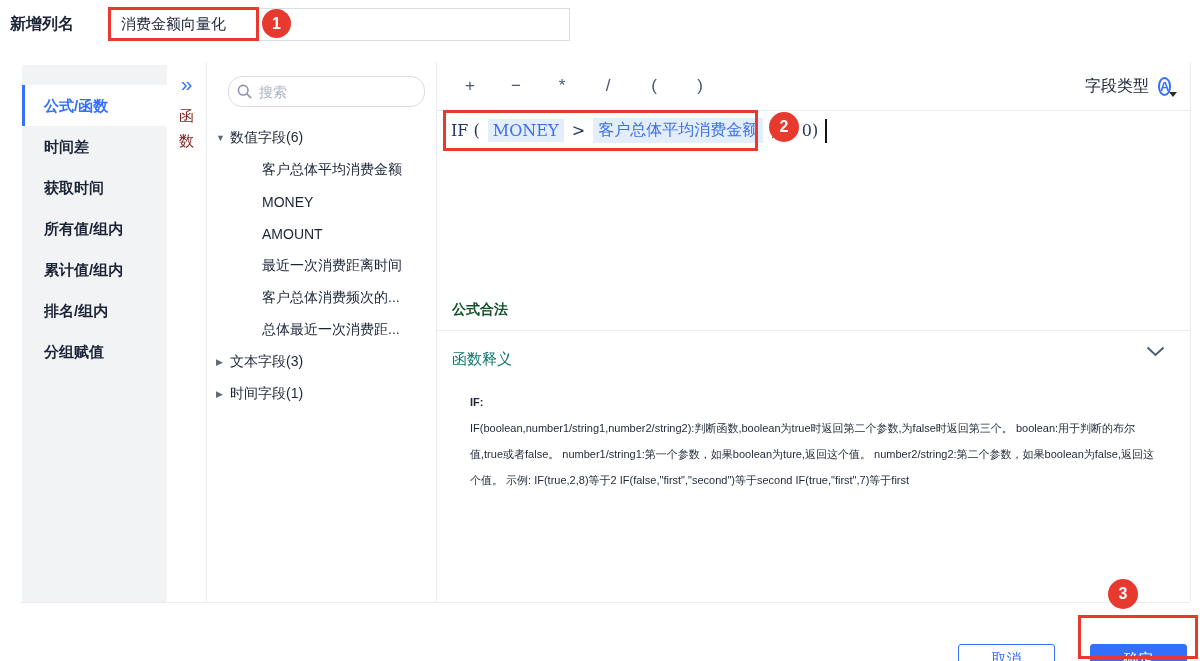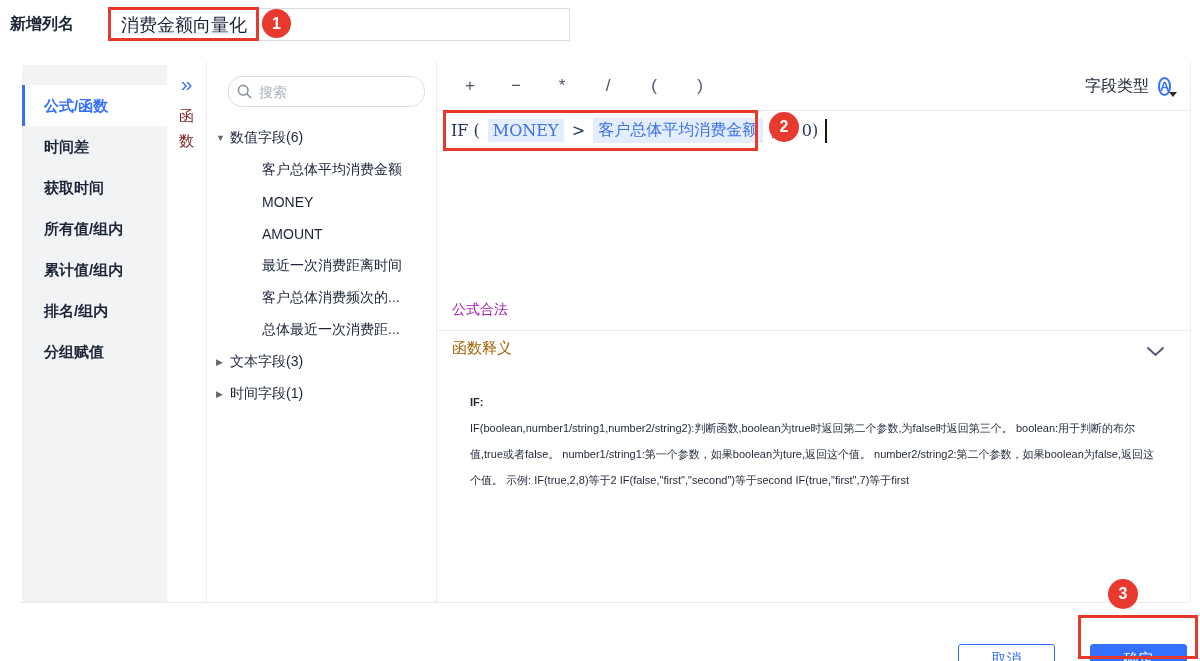--- a/index.html
+++ b/index.html
@@ -2,21 +2,21 @@
 <html><head>
 <meta charset="utf-8">
 <style>
   * { margin:0; padding:0; box-sizing:border-box; }
   body { font-family:"Liberation Sans", sans-serif; background:#fff; }
   .stage { position:relative; width:1200px; height:661px; background:#fff; overflow:hidden; }
 
   
   .title-label { position:absolute; left:10px; top:14px; font-size:16px; font-weight:bold; color:#1b2437; }
   .name-input { position:absolute; left:110px; top:8px; width:460px; height:33px;
-    border:1px solid #d9dde4; padding:0 10px; font-size:18px; color:#1b2437; outline:none;
+    border:1px solid #d9dde4; padding:0 10px; font-size:15px; color:#1b2437; outline:none;
     font-family:"Liberation Sans", sans-serif; }
 
   
   .anno-box { position:absolute; border:3px solid #e8392e; pointer-events:none; }
   .anno-box1 { left:108px; top:7px; width:151px; height:34px; }
   .anno-box2 { left:443px; top:110px; width:315px; height:41px; }
   .anno-box3 { left:1078px; top:615px; width:120px; height:44px; }
   .anno-circle { position:absolute; width:30px; height:30px; border-radius:50%;
     background:#e8392e; color:#fff; font-size:16px; font-weight:bold;
     display:flex; align-items:center; justify-content:center; }
@@ -66,23 +66,23 @@
   .atype-icon { width:21px; height:21px; border:2px solid #3370ff; border-radius:50%;
     color:#3370ff; font-size:13px; font-weight:bold; line-height:17px; text-align:center; }
   .atype-caret { position:absolute; right:-6px; bottom:-2px; width:0; height:0;
     border-left:4px solid transparent; border-right:4px solid transparent; border-top:5px solid #2b2b2b; }
 
   .formula-line { position:absolute; left:451px; top:116px; height:29px; display:flex; align-items:center;
     font-family:"DejaVu Serif", serif; font-size:16px; color:#26355e; white-space:pre; }
   .token { background:#e4edfc; color:#3b70e8; padding:2px 5px; margin:0 3px; }
   .cursor-bar { width:2px; height:24px; background:#141414; margin-left:7px; }
 
-  .valid-text { position:absolute; left:452px; top:301px; font-size:14px; color:#a21caf; }
+  .valid-text { position:absolute; left:452px; top:301px; font-size:14px; color:#14532d;font-weight:bold; }
 
-  .doc-header { position:absolute; left:452px; top:339px; font-size:15px; color:#a16207; }
+  .doc-header { position:absolute; left:452px; top:350px; font-size:15px; color:#0f766e; }
   .doc-chevron { position:absolute; left:1146px; top:343px; cursor:pointer; }
   .doc-body { position:absolute; left:470px; top:369px; width:694px; font-size:11px;
     line-height:26px; color:#1f2737;margin-top:20px; }
   .doc-func { font-weight:bold; }
 
   
   .btn { position:absolute; top:644px; width:97px; height:31px; border-radius:3px;
     font-size:15px; display:flex; align-items:center; justify-content:center; cursor:pointer;
     font-family:"Liberation Sans", sans-serif;text-align:center; }
   .btn-cancel { left:958px; background:#fff; border:1px solid #3370ff; color:#3370ff; }

